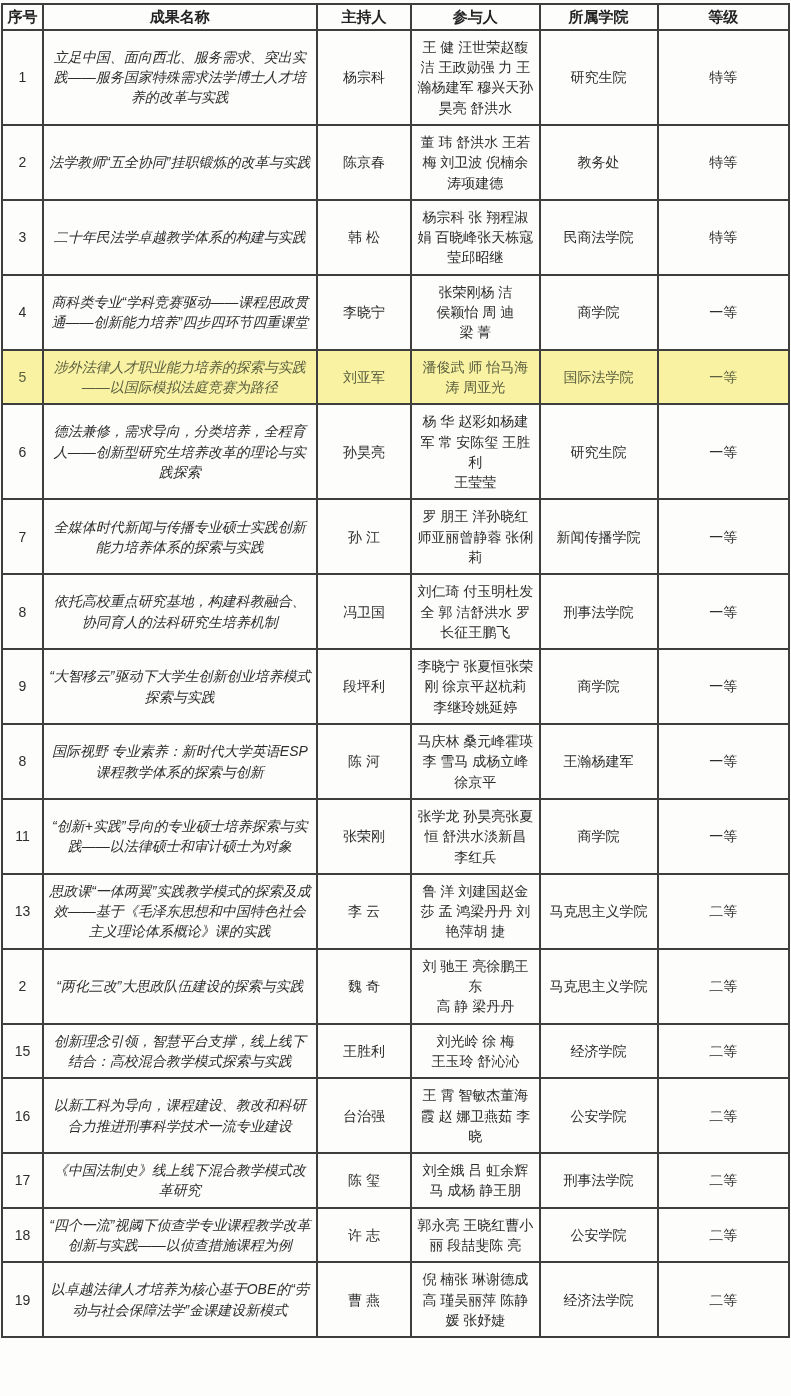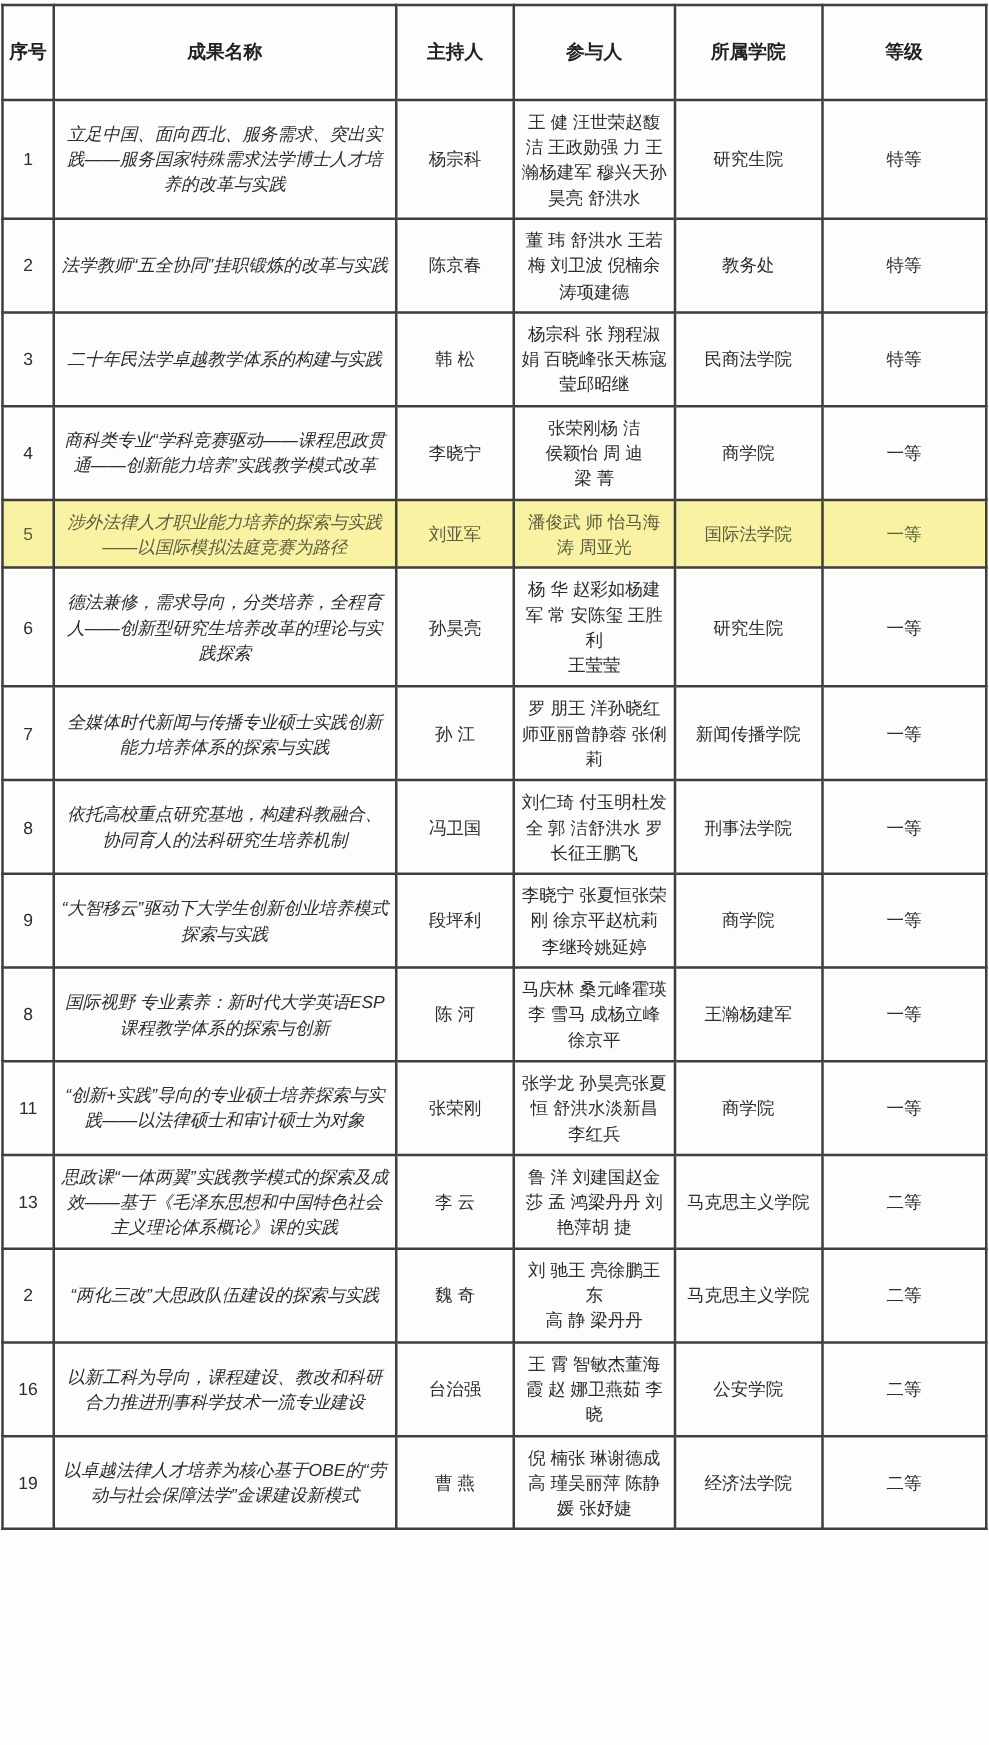--- a/index.html
+++ b/index.html
@@ -26,21 +26,21 @@
   }
   table.results th,
   table.results td {
     border: 2px solid #3e3e3e;
     box-sizing: border-box;
     vertical-align: middle;
   }
   table.results th {
     font-size: 15px;
     font-weight: bold;
-    padding: 26px 3px;
+    padding: 1px 3px;
     line-height: 1.45;
     text-align: center;
     color: #222;
     background: #fdfdfc;
     margin-top: 12px;
   }
   table.results td {
     font-size: 14px;
     line-height: 1.45;
     padding: 6px 5px;
@@ -107,21 +107,21 @@
         <tr>
           <td class="col-index">3</td>
           <td class="col-title">二十年民法学卓越教学体系的构建与实践</td>
           <td class="col-leader">韩 松</td>
           <td class="col-participants">杨宗科 张 翔程淑娟 百晓峰张天栋寇 莹邱昭继</td>
           <td class="col-college">民商法学院</td>
           <td class="col-level">特等</td>
         </tr>
         <tr>
           <td class="col-index">4</td>
-          <td class="col-title">商科类专业“学科竞赛驱动——课程思政贯通——创新能力培养”实践教学模式改革</td>
+          <td class="col-title">商科类专业“学科竞赛驱动——课程思政贯通——创新能力培养”四步四环节四重课堂</td>
           <td class="col-leader">李晓宁</td>
           <td class="col-participants">张荣刚杨 洁
 侯颖怡 周 迪
 梁 菁</td>
           <td class="col-college">商学院</td>
           <td class="col-level">一等</td>
         </tr>
         <tr class="highlight">
           <td class="col-index">5</td>
           <td class="col-title">涉外法律人才职业能力培养的探索与实践——以国际模拟法庭竞赛为路径</td>
@@ -192,28 +192,53 @@
         <tr>
           <td class="col-index">2</td>
           <td class="col-title">“两化三改”大思政队伍建设的探索与实践</td>
           <td class="col-leader">魏 奇</td>
           <td class="col-participants">刘 驰王 亮徐鹏王 东
 高 静 梁丹丹</td>
           <td class="col-college">马克思主义学院</td>
           <td class="col-level">二等</td>
         </tr>
         <tr>
+          <td class="col-index">15</td>
+          <td class="col-title">创新理念引领，智慧平台支撑，线上线下结合：高校混合教学模式探索与实践</td>
+          <td class="col-leader">王胜利</td>
+          <td class="col-participants">刘光岭 徐 梅
+王玉玲 舒沁沁</td>
+          <td class="col-college">经济学院</td>
+          <td class="col-level">二等</td>
+        </tr>
+        <tr>
           <td class="col-index">16</td>
           <td class="col-title">以新工科为导向，课程建设、教改和科研合力推进刑事科学技术一流专业建设</td>
           <td class="col-leader">台治强</td>
           <td class="col-participants">王 霄 智敏杰董海霞 赵 娜卫燕茹 李晓</td>
           <td class="col-college">公安学院</td>
           <td class="col-level">二等</td>
         </tr>
         <tr>
+          <td class="col-index">17</td>
+          <td class="col-title">《中国法制史》线上线下混合教学模式改革研究</td>
+          <td class="col-leader">陈 玺</td>
+          <td class="col-participants">刘全娥 吕 虹余辉 马 成杨 静王朋</td>
+          <td class="col-college">刑事法学院</td>
+          <td class="col-level">二等</td>
+        </tr>
+        <tr>
+          <td class="col-index">18</td>
+          <td class="col-title">“四个一流”视阈下侦查学专业课程教学改革创新与实践——以侦查措施课程为例</td>
+          <td class="col-leader">许 志</td>
+          <td class="col-participants">郭永亮 王晓红曹小丽 段喆斐陈 亮</td>
+          <td class="col-college">公安学院</td>
+          <td class="col-level">二等</td>
+        </tr>
+        <tr>
           <td class="col-index">19</td>
           <td class="col-title">以卓越法律人才培养为核心基于OBE的“劳动与社会保障法学”金课建设新模式</td>
           <td class="col-leader">曹 燕</td>
           <td class="col-participants">倪 楠张 琳谢德成 高 瑾吴丽萍 陈静媛 张妤婕</td>
           <td class="col-college">经济法学院</td>
           <td class="col-level">二等</td>
         </tr>
       </tbody>
   </table>
 </div>

